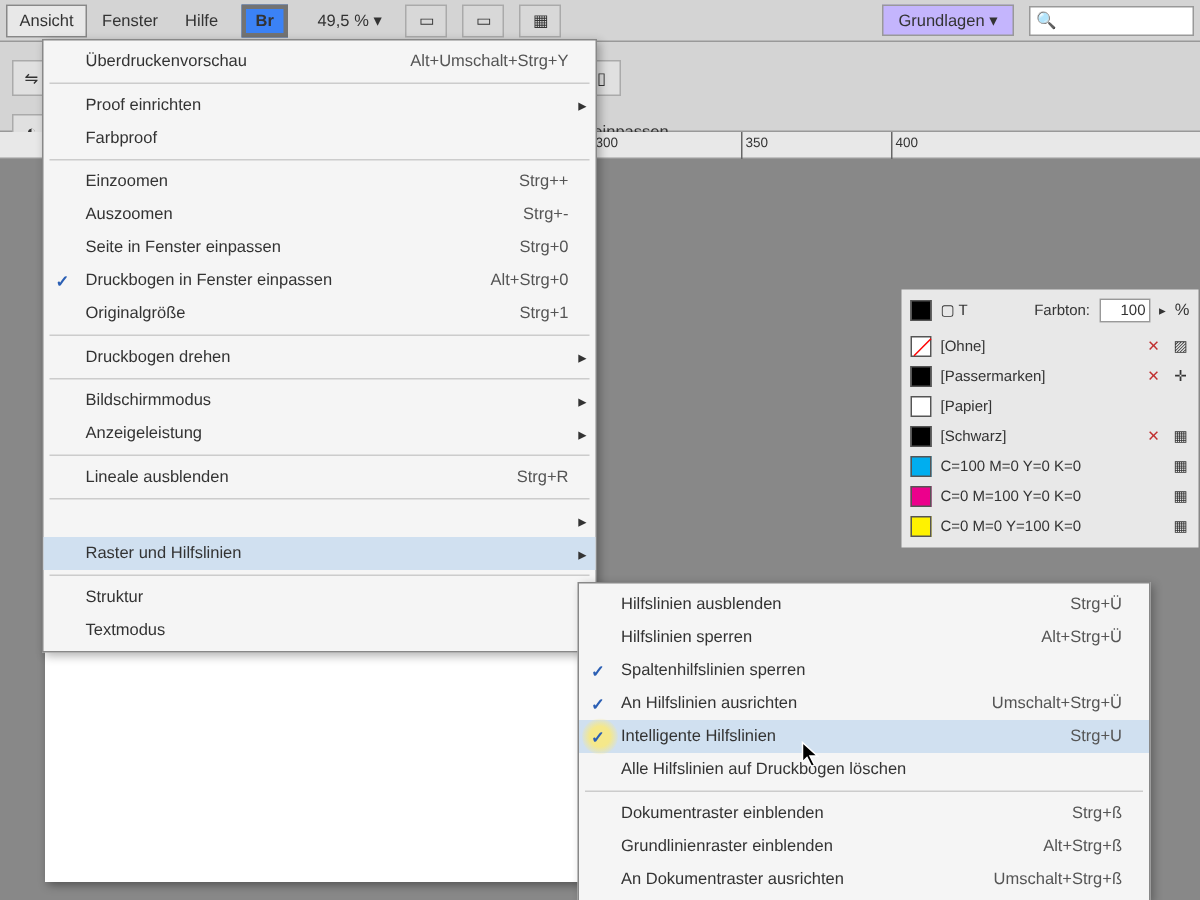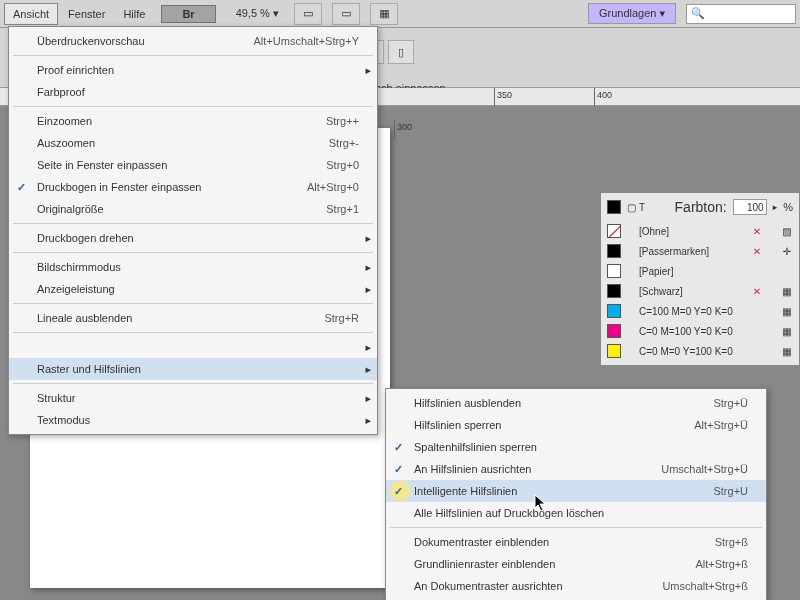--- a/index.html
+++ b/index.html
@@ -1,20 +1,20 @@
 <!DOCTYPE html>
 <html><head>
 <meta charset="utf-8">
 <style>
 *{margin:0;padding:0;box-sizing:border-box;font-family:Tahoma,Arial,sans-serif;font-size:11px;color:#333;-webkit-user-select:none}
 body{width:800px;height:600px;background:#b8b8b8;overflow:hidden;position:relative}
 .menubar{height:28px;background:#d4d4d4;border-bottom:1px solid #999;display:flex;align-items:center;padding:0 4px;gap:2px}
 .menubar-item{padding:4px 8px;cursor:default}
 .menubar-item.active{background:#e8e8e8;border:1px solid #888}
-.br-btn{background:#a3a3a3;border:1px solid #737373;padding:2px 20px;font-weight:bold;margin-left:6px}
+.br-btn{background:#3b82f6;border:3px solid #737373;padding:2px 6px;font-weight:bold;margin-left:6px}
 .zoom-lbl{margin-left:12px;padding:3px 6px}
 .tool-icon{width:28px;height:22px;background:#d8d8d8;border:1px solid #aaa;margin-left:8px;display:flex;align-items:center;justify-content:center}
 .right-tools{margin-left:auto;display:flex;align-items:center;gap:10px}
 .workspace-dd{padding:3px 10px;background:#c4b5fd;border:1px solid #999}
 .search-box{width:110px;height:20px;background:#fff;border:1px solid #999;display:flex;align-items:center;padding:0 4px}
 
 .toolbar2{height:60px;background:#d4d4d4;border-bottom:1px solid #999;padding:4px 8px;display:flex;gap:6px;align-items:flex-start;flex-wrap:wrap}
 .tb-btn{width:26px;height:24px;background:#e0e0e0;border:1px solid #aaa;display:inline-flex;align-items:center;justify-content:center}
 .tb-input{width:58px;height:20px;background:#fff;border:1px solid #999;padding:0 3px;font-size:10px}
 .tb-sep{width:1px;height:40px;background:#aaa;margin:0 2px}
@@ -31,33 +31,33 @@
 .menu{position:absolute;background:#f5f5f5;border:1px solid #888;box-shadow:2px 2px 6px rgba(0,0,0,0.3);padding:3px 0;z-index:100}
 .menu-row{display:flex;align-items:center;height:22px;padding:0 18px 0 28px;position:relative;white-space:nowrap}
 .menu-row.highlight{background:#d0e0f0}
 .menu-sep{height:1px;background:#ccc;margin:3px 4px}
 .menu-label{flex:1}
 .menu-short{margin-left:28px;color:#555}
 .menu-check{position:absolute;left:8px;color:#2b5fb4;font-weight:bold}
 .menu-arrow{position:absolute;right:6px}
 .yellow-circle{position:absolute;left:2px;width:24px;height:24px;border-radius:50%;background:radial-gradient(circle,#f5e88a 40%,rgba(245,232,138,0) 75%);top:-1px}
 
-.menu1{top:26px;left:8px;width:370px}
+.menu1{top:26px;left:28px;width:370px}
 .menu2{top:388px;left:385px;width:382px}
 
 
 .panel{position:absolute;top:192px;right:0;width:200px;background:#dcdcdc;border:1px solid #888;z-index:50}
 .panel-tabs{display:flex;background:#d0d0d0;border-bottom:1px solid #aaa}
 .panel-tab{padding:4px 8px;font-size:10px;border-right:1px solid #aaa}
 .panel-tab.active{background:#e8e8e8;position:relative}
 .panel-tab.active::before{content:"";position:absolute;left:2px;top:4px;width:6px;height:6px;background:#2b5fb4}
 .panel-body{background:#e8e8e8;padding:4px 0}
 .panel-controls{display:flex;align-items:center;gap:6px;padding:2px 6px 6px}
 .tint-input{width:34px;height:16px;border:1px solid #999;background:#fff;font-size:10px;text-align:right;padding-right:2px}
-.sw-row{display:flex;align-items:center;height:20px;padding:0 6px;gap:18px}
+.sw-row{display:flex;align-items:center;height:20px;padding:0 6px;gap:6px}
 .sw-chip{width:14px;height:14px;border:1px solid #555}
 .sw-name{flex:1;font-size:10px}
 .sw-ico{width:12px;height:12px;display:inline-flex;align-items:center;justify-content:center;font-size:10px}
 .none-chip{background:#fff;position:relative}
 .none-chip::after{content:"";position:absolute;left:-1px;top:6px;width:16px;height:1px;background:red;transform:rotate(-45deg)}
 .reg-chip{background:#000}
 .cursor{position:absolute;width:14px;height:18px;z-index:200}
 .cursor svg{display:block}
 </style>
 </head>
@@ -110,21 +110,21 @@
       <div class="checkbox"></div>
       <span>Automatisch einpassen</span>
     </div>
   </div>
 </div>
 
 <div class="canvas-area">
   <div class="ruler-h" id="rulerH">
       <div class="ruler-tick" style="left: 194px;">200</div>
       <div class="ruler-tick" style="left: 294px;">250</div>
-      <div class="ruler-tick" style="left: 394px; margin-top: 32px;">300</div>
+      <div class="ruler-tick" style="left: 394px;">300</div>
       <div class="ruler-tick" style="left: 494px;">350</div>
       <div class="ruler-tick" style="left: 594px;">400</div>
     </div>
   <div class="page"></div>
 </div>
 
 <div class="menu menu1" id="menu1">
     <div class="menu-row">
       <span class="menu-label">Überdruckenvorschau</span>
       <span class="menu-short">Alt+Umschalt+Strg+Y</span>
@@ -237,21 +237,21 @@
       <span class="menu-label">An Dokumentraster ausrichten</span>
       <span class="menu-short">Umschalt+Strg+ß</span>
     </div>
   </div>
 
 <div class="panel">
   <div class="panel-body">
     <div class="panel-controls">
       <div class="sw-chip" style="background:#000"></div>
       <span style="font-size:10px">▢ T</span>
-      <span style="margin-left:auto;font-size:14px">Farbton:</span>
+      <span style="margin-left:auto;font-size:10px">Farbton:</span>
       <input class="tint-input" value="100" style="">
       <span style="font-size:9px">▸</span>
       <span>%</span>
     </div>
     <div id="swatchList">
         <div class="sw-row">
           <div class="sw-chip none-chip"></div>
           <span class="sw-name">[Ohne]</span>
           <span class="sw-ico" style="color: rgb(192, 48, 48);">✕</span>
           <span class="sw-ico">▨</span>

